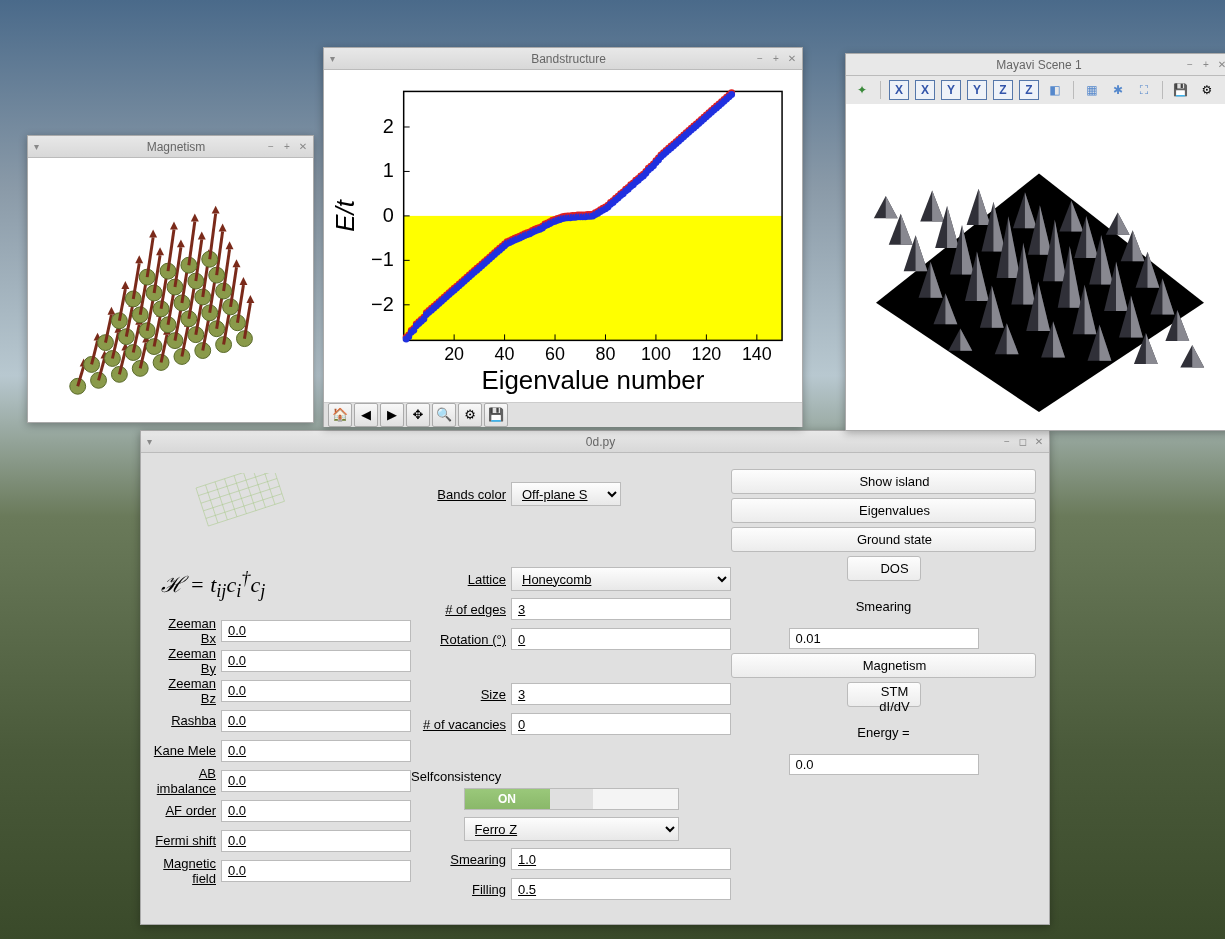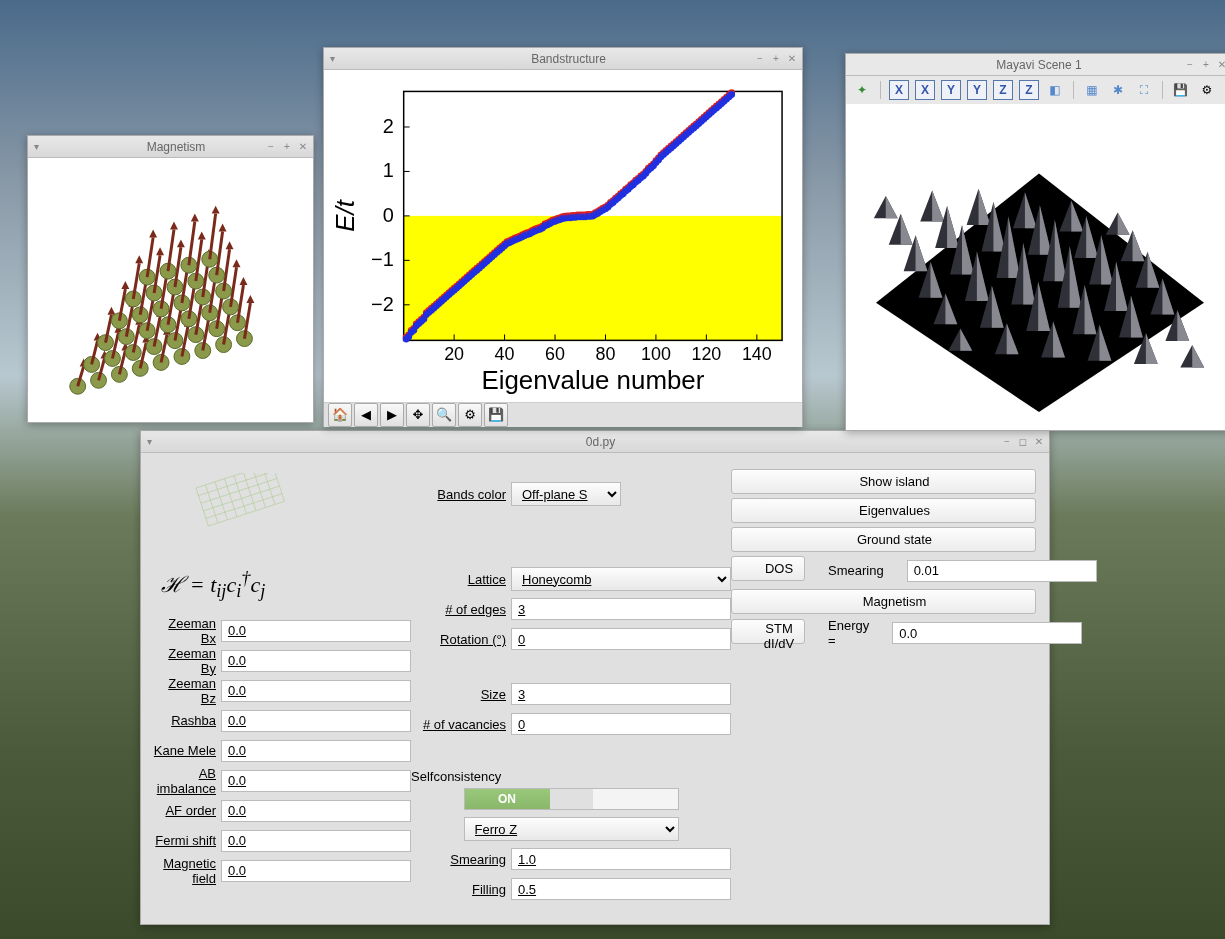--- a/index.html
+++ b/index.html
@@ -90,21 +90,21 @@
     text-align: center; line-height: 20px; font-size: 12px; font-weight: bold;
   }
   .toggle .off { flex: 1; background: #f4f4f4; }
   
   .btn {
     display: block; width: 100%; height: 25px; margin-bottom: 4px;
     background: linear-gradient(#fdfdfd, #ececec);
     border: 1px solid #bbb; border-radius: 3px;
     font-size: 13px; cursor: pointer; padding-left: 28px;
   }
-  .btn-row { display: flex; gap: 20px; align-items: center; }
+  .btn-row { display: flex; gap: 14px; align-items: center; flex-direction: column; }
   .btn-row .btn { flex: 0 0 auto; }
   .btn-small { width: 74px; }
   .btn-row label { font-size: 13px; padding: 0 3px; }
   .btn-row input { flex: 1; height: 22px; border: 1px solid #bbb; padding: 2px 6px; font-size: 13px; }
   
   
   #win-magnetism { left: 27px; top: 135px; width: 287px; height: 288px; z-index: 2; }
   #win-magnetism .window-content { height: calc(100% - 22px); position: relative; }
   #win-magnetism svg { width: 100%; height: 100%; }
   

